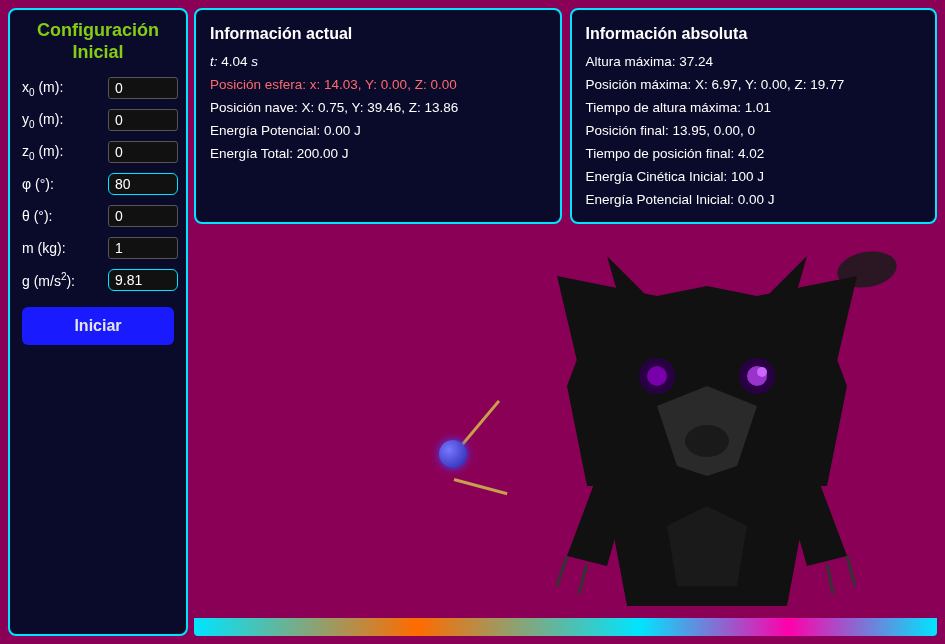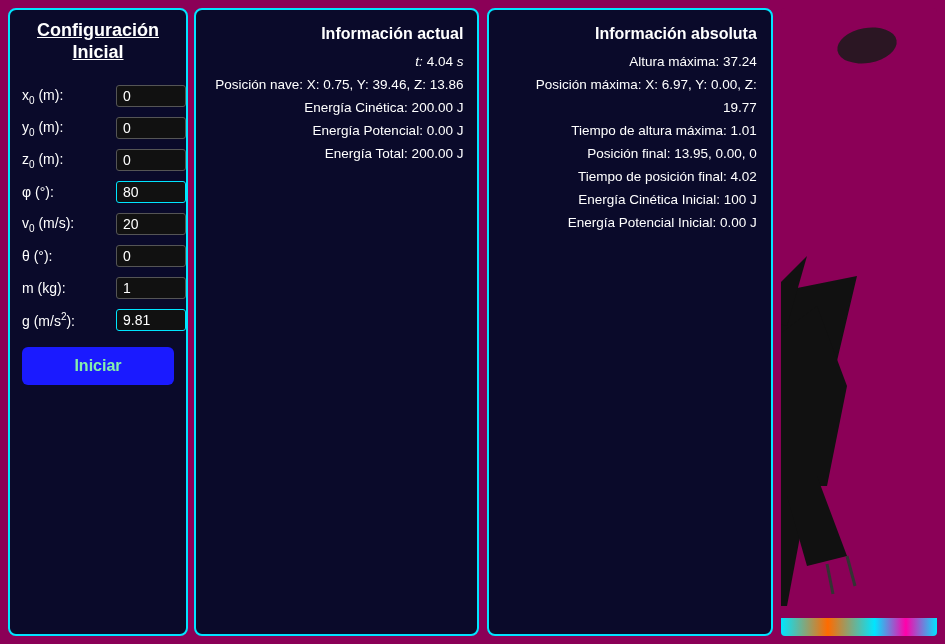--- a/index.html
+++ b/index.html
@@ -21,33 +21,32 @@
       border: 2px solid #00e5ff;
       border-radius: 8px;
       margin: 8px 6px 8px 8px;
       padding: 10px 12px;
       display: flex;
       flex-direction: column;
       gap: 10px;
     }
 
     #sidebar-title {
-      color: #ffffff;
+      color: #84cc16;
       font-weight: bold;
       font-size: 18px;
       text-align: center;
       line-height: 1.2;
-      margin-bottom: 12px;
-      text-decoration: underline;
+      margin-bottom: 4px;
     }
 
     .field-row {
       display: flex;
       align-items: center;
-      gap: 24px;
+      gap: 16px;
     }
 
     .field-label {
       color: #ffffff;
       font-size: 14px;
       white-space: nowrap;
       min-width: 70px;
     }
 
     .field-label sub {
@@ -63,42 +62,42 @@
       border: 1px solid #555;
       color: #ffffff;
       font-size: 14px;
       padding: 2px 6px;
       border-radius: 3px;
       width: 70px;
     }
 
     .field-input.highlight {
       border-color: #00e5ff;
+      border-radius: 6px;
     }
 
     #iniciar-btn {
       background: #1a1aff;
-      color: #86efac;
+      color: #e5e5e5;
       border: none;
       border-radius: 6px;
       padding: 10px;
       font-size: 16px;
       font-weight: bold;
       cursor: pointer;
       margin-top: 6px;
     }
 
     
     #main {
       flex: 1;
       display: flex;
-      flex-direction: row;
+      flex-direction: column;
       padding: 8px 8px 8px 0;
       gap: 8px;
-      text-align: right;
     }
 
     
     #info-panels {
       display: flex;
       gap: 8px;
     }
 
     .info-panel {
       background: #0a0a2a;
@@ -220,24 +219,20 @@
   <div class="field-row">
     <label class="field-label">z<sub>0</sub> (m):</label>
     <input class="field-input" type="text" value="0" style="">
   </div>
 
   <div class="field-row">
     <label class="field-label">φ (°):</label>
     <input class="field-input highlight" type="text" value="80" style="">
   </div>
 
-  <div class="field-row">
-    <label class="field-label">v<sub>0</sub> (m/s):</label>
-    <input class="field-input" type="text" value="20" style="">
-  </div>
 
   <div class="field-row">
     <label class="field-label">θ (°):</label>
     <input class="field-input" type="text" value="0" style="">
   </div>
 
   <div class="field-row">
     <label class="field-label">m (kg):</label>
     <input class="field-input" type="text" value="1" style="">
   </div>
@@ -254,22 +249,22 @@
 
   <div id="info-panels">
 
     <div class="info-panel" id="panel-actual">
       <h3>Información actual</h3>
       <div>
         <span class="italic-t">t:</span>
         <span> </span><span>4.04</span>
         <span> <em>s</em></span>
       </div>
+      <div class="highlight-text">Posición esfera: x: 14.03, Y: 0.00, Z: 0.00</div>
       <div>Posición nave: X: 0.75, Y: 39.46, Z: 13.86</div>
-      <div>Energía Cinética: 200.00 J</div>
       <div>Energía Potencial: 0.00 J</div>
       <div>Energía Total: 200.00 J</div>
     </div>
 
     <div class="info-panel" id="panel-absoluta">
       <h3>Información absoluta</h3>
       <div>Altura máxima: 37.24</div>
       <div>Posición máxima: X: 6.97, Y: 0.00, Z: 19.77</div>
       <div>Tiempo de altura máxima: 1.01</div>
       <div>Posición final: 13.95, 0.00, 0</div>

